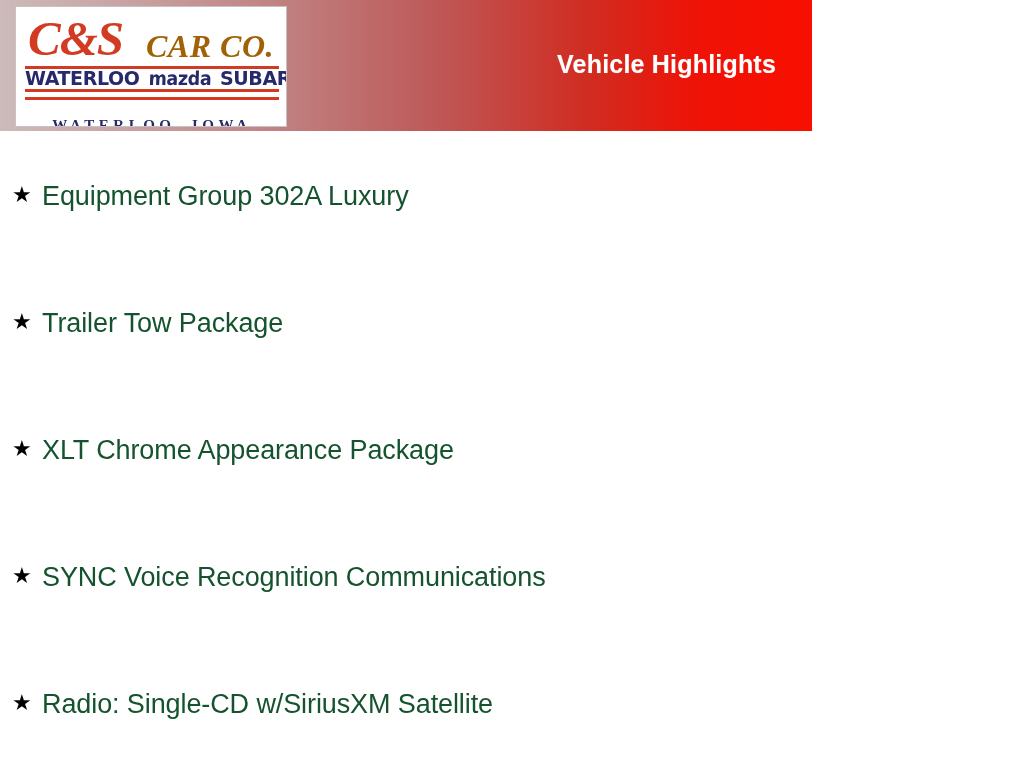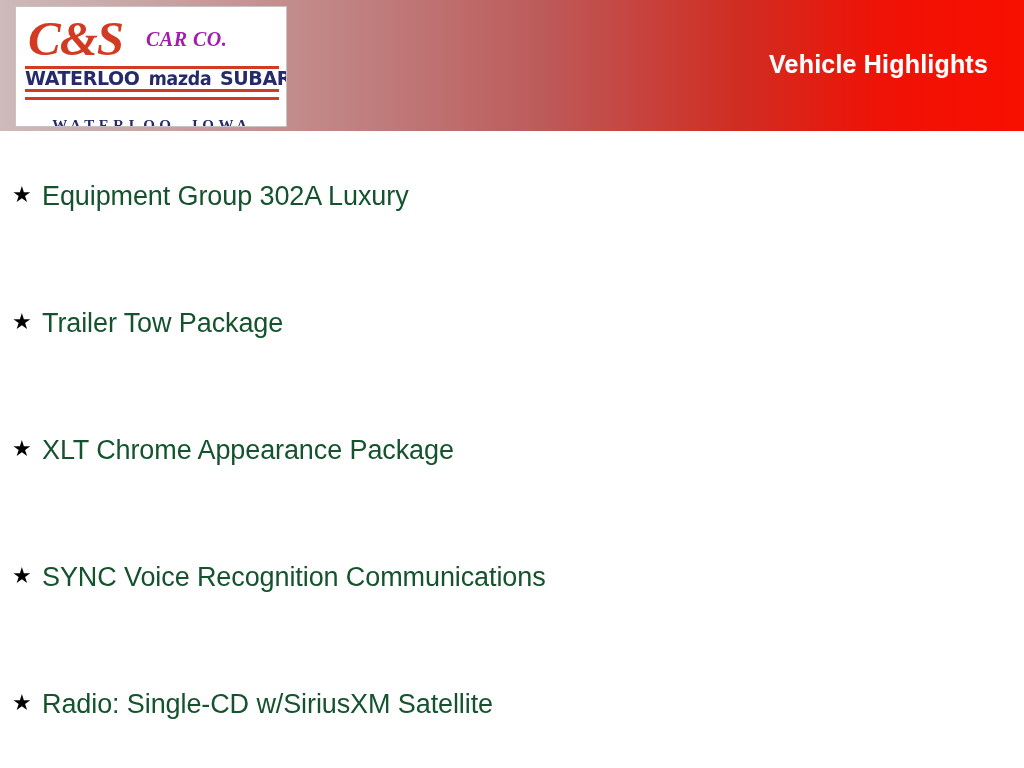--- a/index.html
+++ b/index.html
@@ -17,21 +17,21 @@
     width: 1024px;
     height: 768px;
     background: #ffffff;
   }
 
   
   #header-band {
     position: absolute;
     top: 0;
     left: 0;
-    width: 1024px;
+    width: 812px;
     height: 131px;
     background: linear-gradient(to right,
         #cdbaba 0%,
         #c79f9f 18%,
         #c07e7e 36%,
         #bd5a5a 53%,
         #d02d22 72%,
         #ef1206 86%,
         #f80f00 100%);
   }
@@ -82,22 +82,22 @@
     text-align: right;
   }
 
   .logo-carco {
     position: absolute;
     left: 130px;
     top: 16px;
     font-family: "Liberation Serif", serif;
     font-style: italic;
     font-weight: bold;
-    font-size: 20px;
-    color: #a21caf;
+    font-size: 32px;
+    color: #a16207;
     letter-spacing: 0.5px;
   }
 
   .logo-rule {
     position: absolute;
     left: 9px;
     width: 254px;
     height: 3px;
     background: #d33a22;
   }

